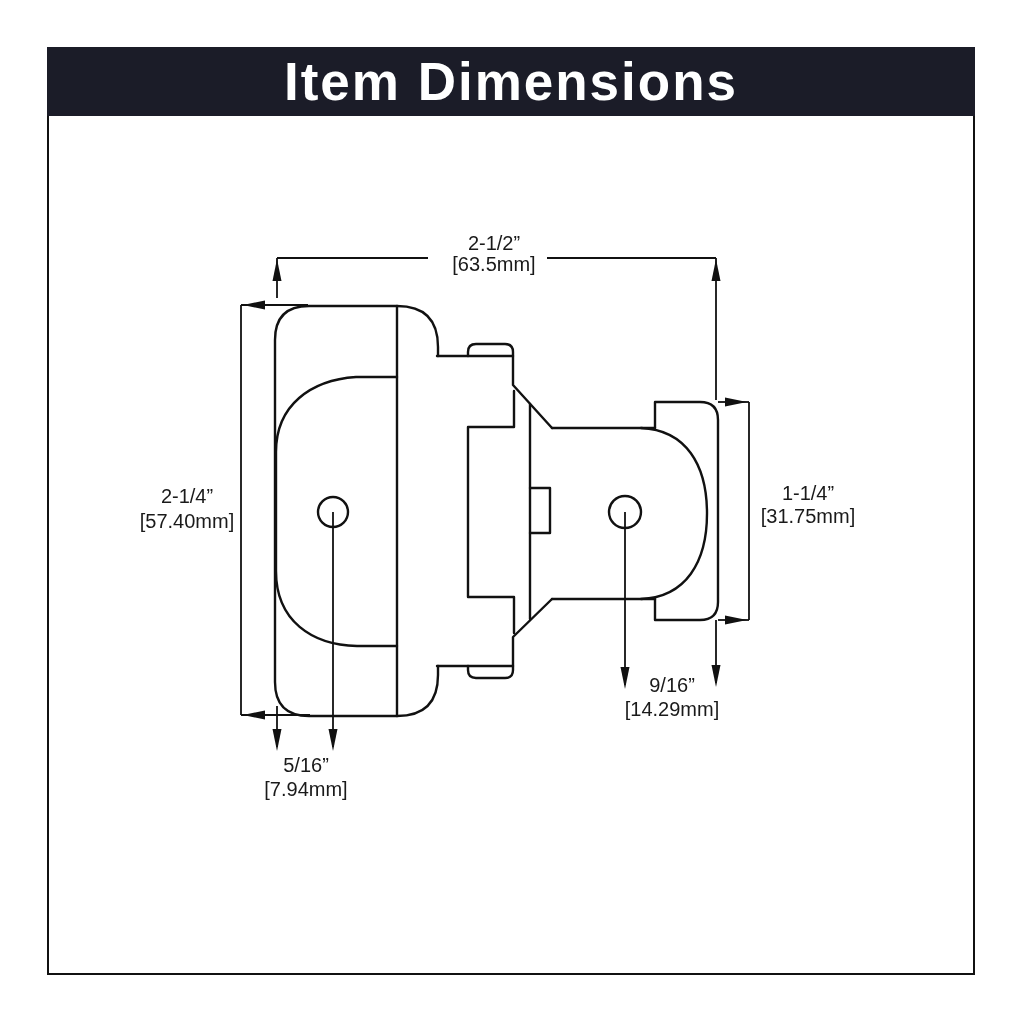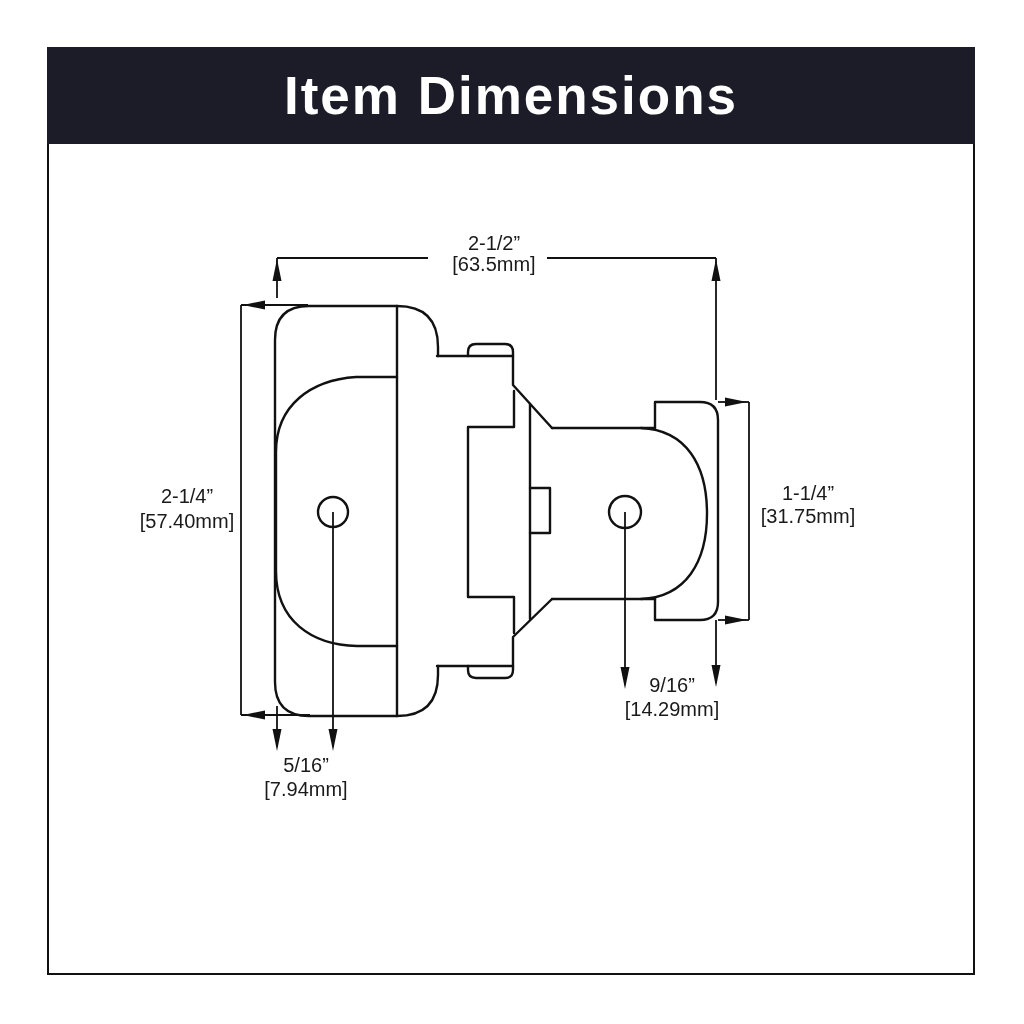--- a/index.html
+++ b/index.html
@@ -14,21 +14,21 @@
     position:absolute;
     left:47px;top:47px;
     width:928px;height:928px;
     border:2.5px solid #111111;
     box-sizing:border-box;
     background:#ffffff;
   }
   .header{
     position:absolute;
     left:47px;top:47px;
-    width:928px;height:97px;
+    width:928px;height:69px;
     background:#1b1c28;
     display:flex;align-items:center;justify-content:center;
     box-sizing:border-box;
   }
   .header-title{
     color:#ffffff;
     font-size:53px;
     font-weight:bold;
     letter-spacing:2px;
     line-height:1;

